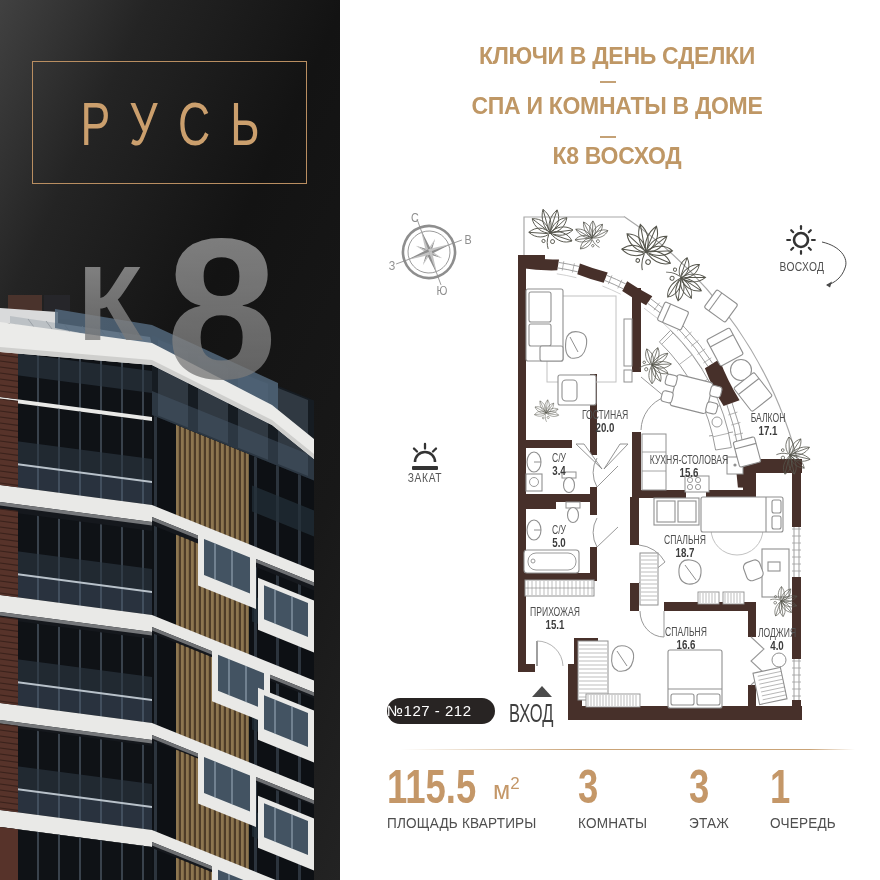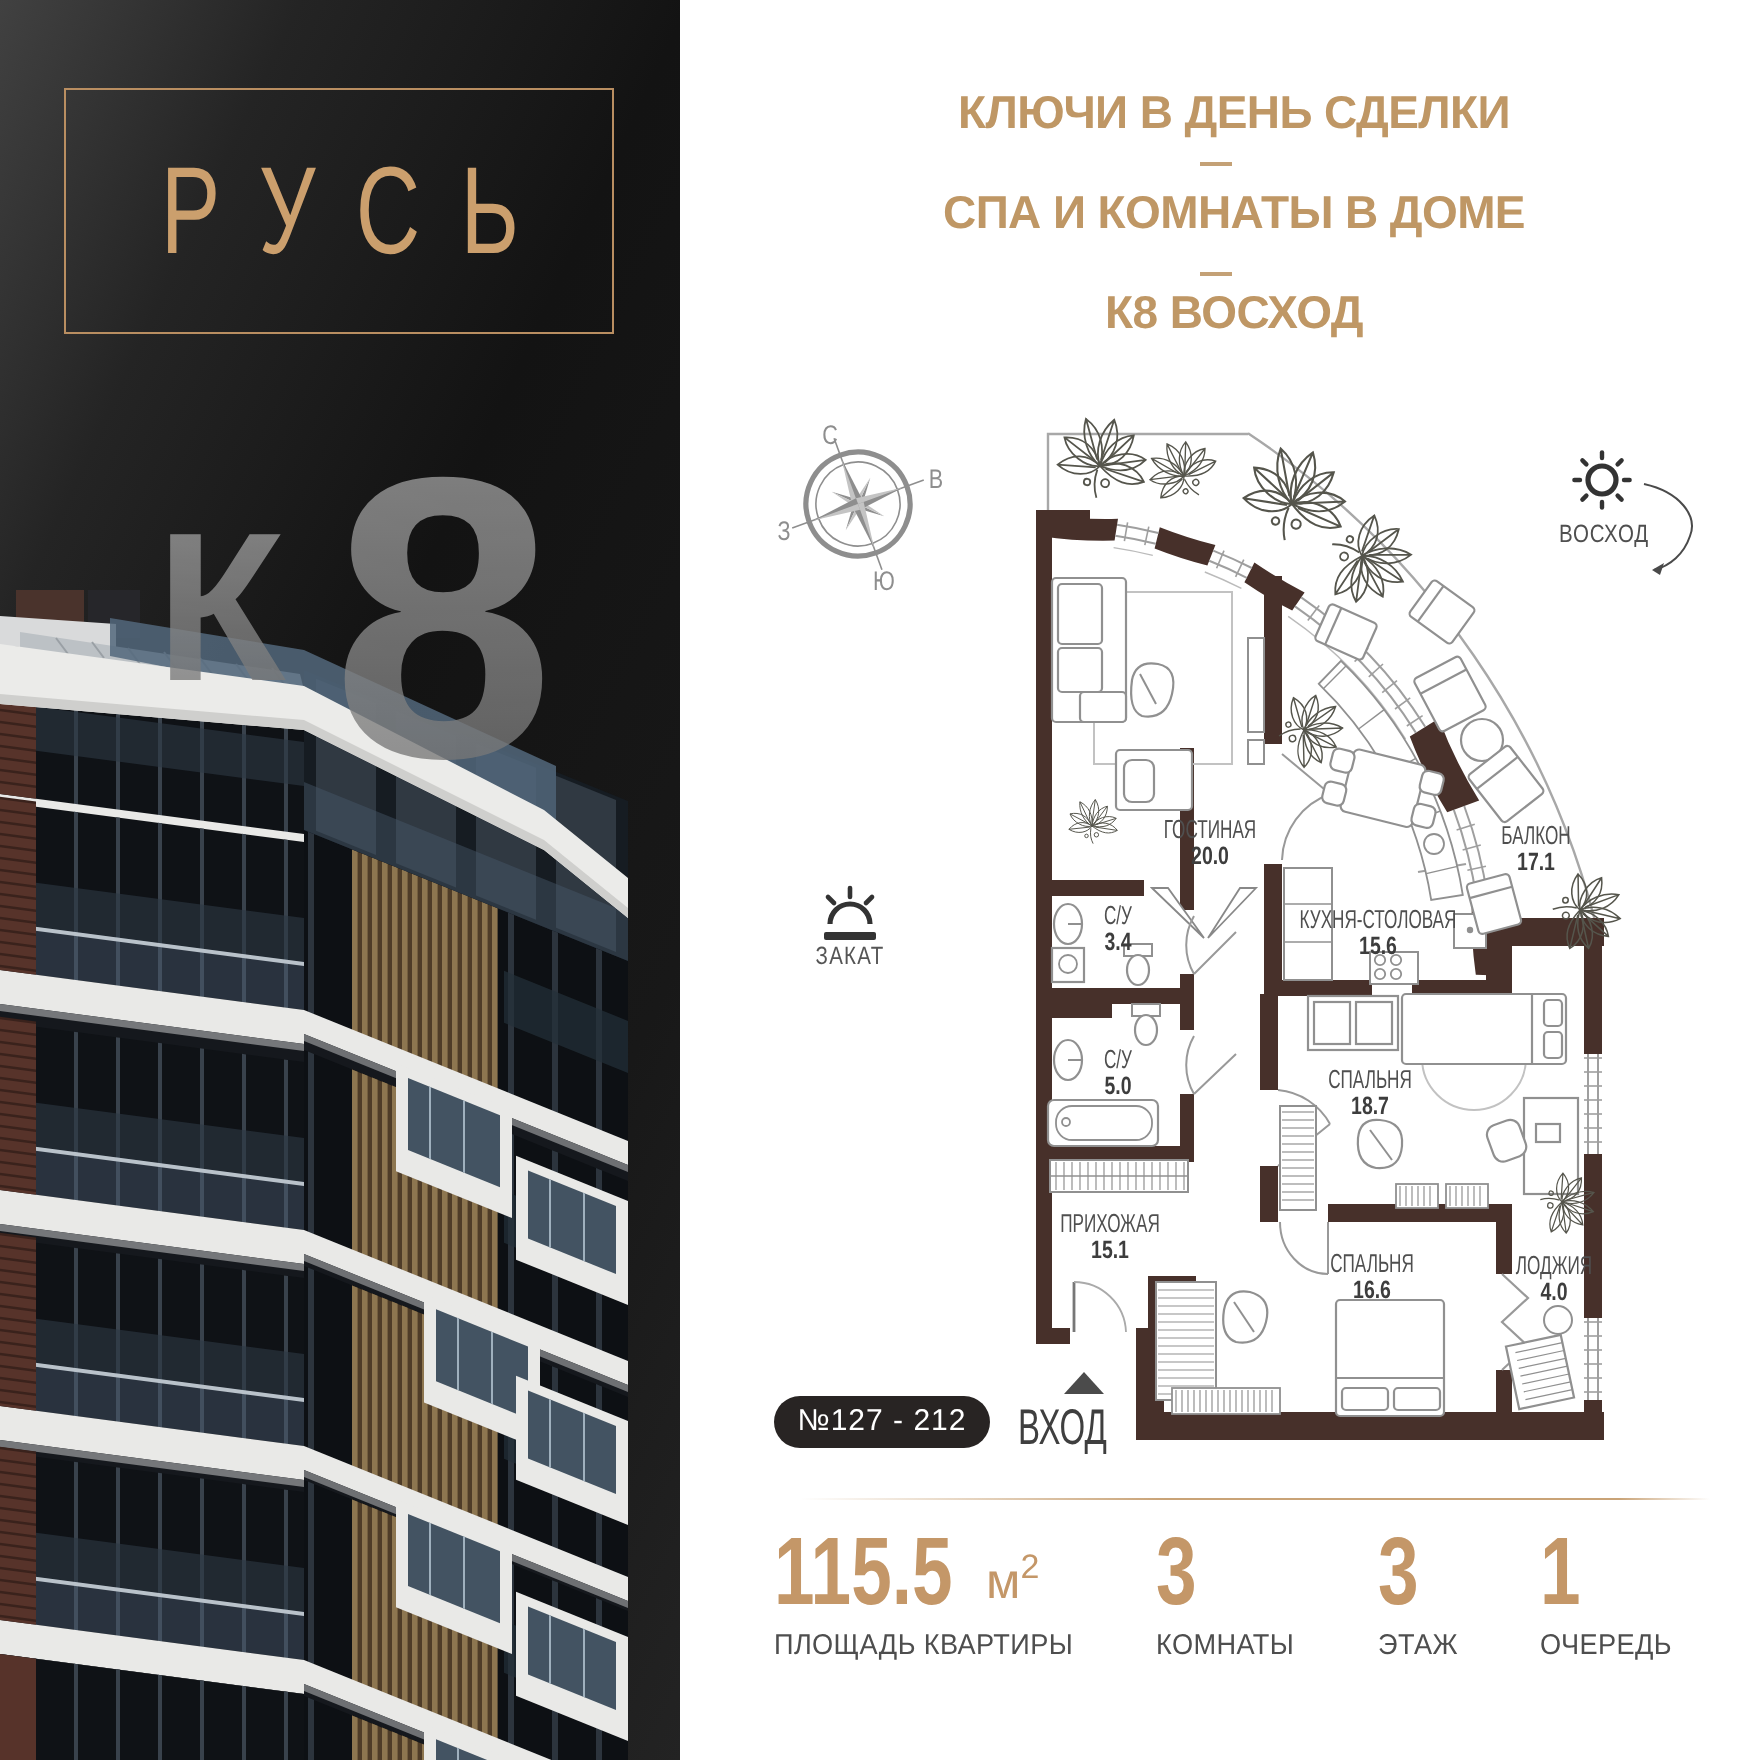--- a/index.html
+++ b/index.html
@@ -1,27 +1,27 @@
 <!DOCTYPE html>
 <html><head><meta charset="utf-8">
 <style>
 html,body{margin:0;padding:0}
 .page{position:relative;width:880px;height:880px;background:#fff;overflow:hidden;
   font-family:"Liberation Sans",sans-serif}
 .left{position:absolute;left:0;top:0;width:340px;height:880px;
   background:linear-gradient(115deg,#414141 0%,#242424 20%,#131313 46%,#181818 75%,#232323 100%)}
-.logo{position:absolute;left:32px;top:44px;width:273px;height:121px;border:1.5px solid #b98e61}
+.logo{position:absolute;left:32px;top:61px;width:273px;height:121px;border:1.5px solid #b98e61}
 .logo span{position:absolute;left:50%;top:50%;transform:translate(-50%,-50%) scale(0.72,1);
   color:#cb9f6d;font-size:62px;letter-spacing:28px;padding-left:28px;white-space:nowrap}
 .k8{position:absolute;left:0;top:0;width:340px;height:880px;pointer-events:none}
 .hdr{position:absolute;left:340px;width:554px;text-align:center;color:#bf9765;
   font-weight:bold;font-size:23px;letter-spacing:-0.3px;white-space:nowrap}
 .dash{position:absolute;width:16px;height:2px;background:#c4a176}
 .pill{position:absolute;left:387px;top:698px;width:108px;height:26px;border-radius:13px;
-  background:#282423;color:#fff;font-size:15px;text-align:center;line-height:26px;letter-spacing:0.5px}
+  background:#282423;color:#fff;font-size:15px;line-height:26px;letter-spacing:0.5px}
 .stats{position:absolute;top:765px;left:360px}
 .num{position:absolute;color:#c49768;font-weight:bold;font-size:48px;transform:scaleX(0.76);transform-origin:left top;top:0;line-height:44px}
 .slab{position:absolute;top:50px;color:#4e4e4e;font-size:14.3px;letter-spacing:0.2px;white-space:nowrap;transform:scaleX(0.95);transform-origin:left top}
 .m2{position:absolute;color:#c49768;font-weight:normal}
 </style></head>
 <body>
 <div class="page">
 
 <div class="left"></div>
 

